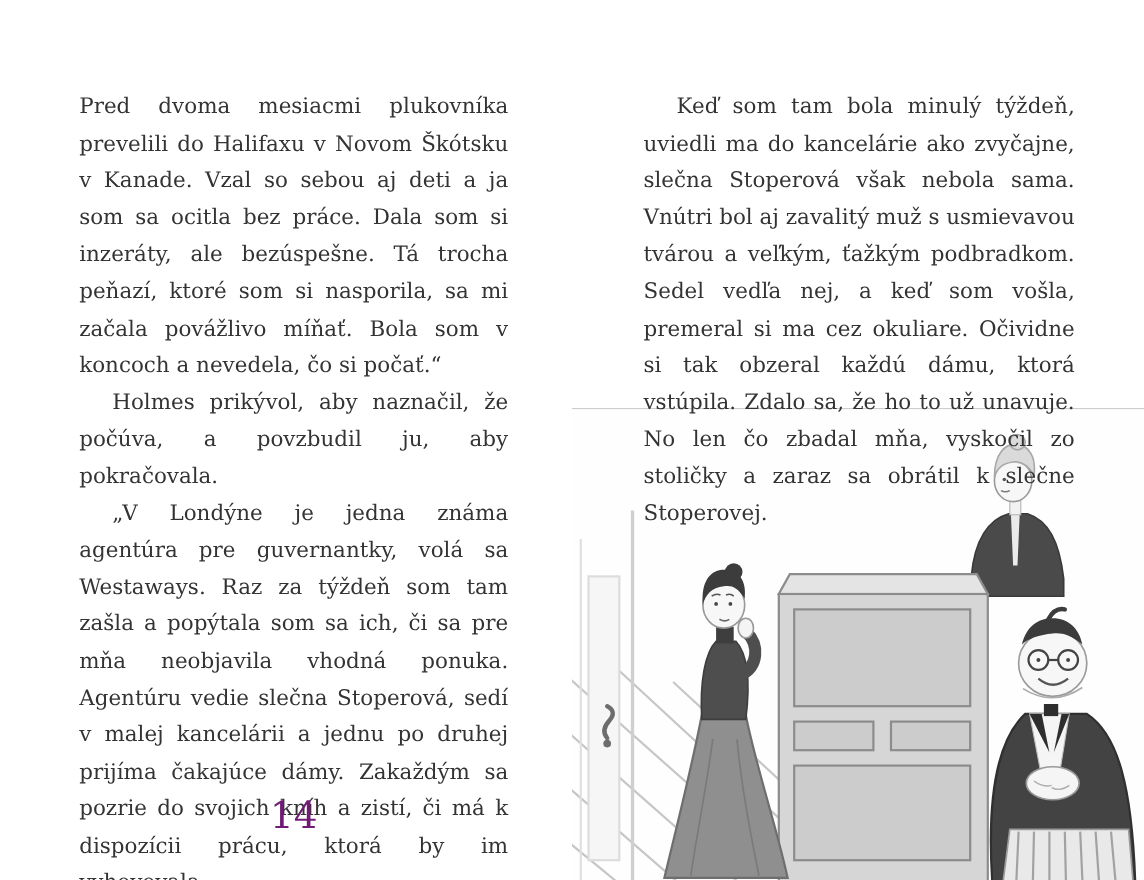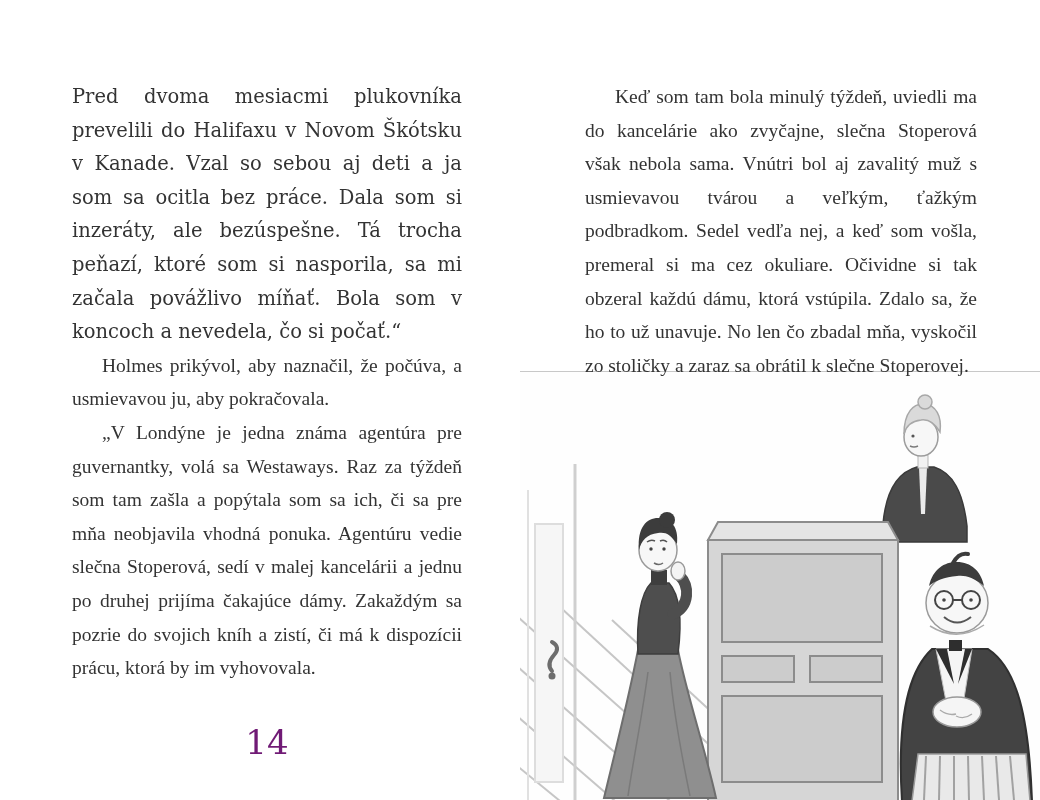--- a/index.html
+++ b/index.html
@@ -16,21 +16,21 @@
     position: absolute;
     top: 80px;
     color: #333333;
     font-size: 19.5px;
     line-height: 33.6px;
     text-align: justify;
     z-index: 2;
   }
   .text-col.left  { left: 72px;  width: 390px; }
   .text-col.right { left: 585px; width: 392px; }
-  .text-col p.indent { text-indent: 30px; font-family: Liberation Serif, serif; }
+  .text-col p.indent { text-indent: 30px; }
 
   .page-number {
     position: absolute;
     left: 72px; top: 722px; width: 390px;
     text-align: center;
     font-size: 34px;
     color: #701a75;
     z-index: 2;
   }
 
@@ -44,21 +44,21 @@
   }
   .illustration svg { display: block; }
 </style>
 </head>
 <body>
 
 <div class="spread">
 
   <main class="text-col left">
     <p>Pred dvoma mesiacmi plukovníka prevelili do Halifaxu v Novom Škótsku v Kanade. Vzal so sebou aj deti a ja som sa ocitla bez práce. Dala som si inzeráty, ale bezúspešne. Tá trocha peňazí, ktoré som si nasporila, sa mi začala povážlivo míňať. Bola som v koncoch a nevedela, čo si počať.“</p>
-    <p class="indent">Holmes prikývol, aby naznačil, že počúva, a usmievavou ju, aby pokračovala.</p>
+    <p class="indent">Holmes prikývol, aby naznačil, že počúva, a povzbudil ju, aby pokračovala.</p>
     <p class="indent">„V Londýne je jedna známa agentúra pre guvernantky, volá sa Westaways. Raz za týždeň som tam zašla a popýtala som sa ich, či sa pre mňa neobjavila vhodná ponuka. Agentúru vedie slečna Stoperová, sedí v malej kancelárii a jednu po druhej prijíma čakajúce dámy. Zakaždým sa pozrie do svojich kníh a zistí, či má k dispozícii prácu, ktorá by im vyhovovala.</p>
   </main>
 
   <div class="page-number">14</div>
 
   <main class="text-col right">
     <p class="indent">Keď som tam bola minulý týždeň, uviedli ma do kancelárie ako zvyčajne, slečna Stoperová však nebola sama. Vnútri bol aj zavalitý muž s usmievavou tvárou a veľkým, ťažkým podbradkom. Sedel vedľa nej, a keď som vošla, premeral si ma cez okuliare. Očividne si tak obzeral každú dámu, ktorá vstúpila. Zdalo sa, že ho to už unavuje. No len čo zbadal mňa, vyskočil zo stoličky a zaraz sa obrátil k slečne Stoperovej.</p>
   </main>
 
   <figure class="illustration">

